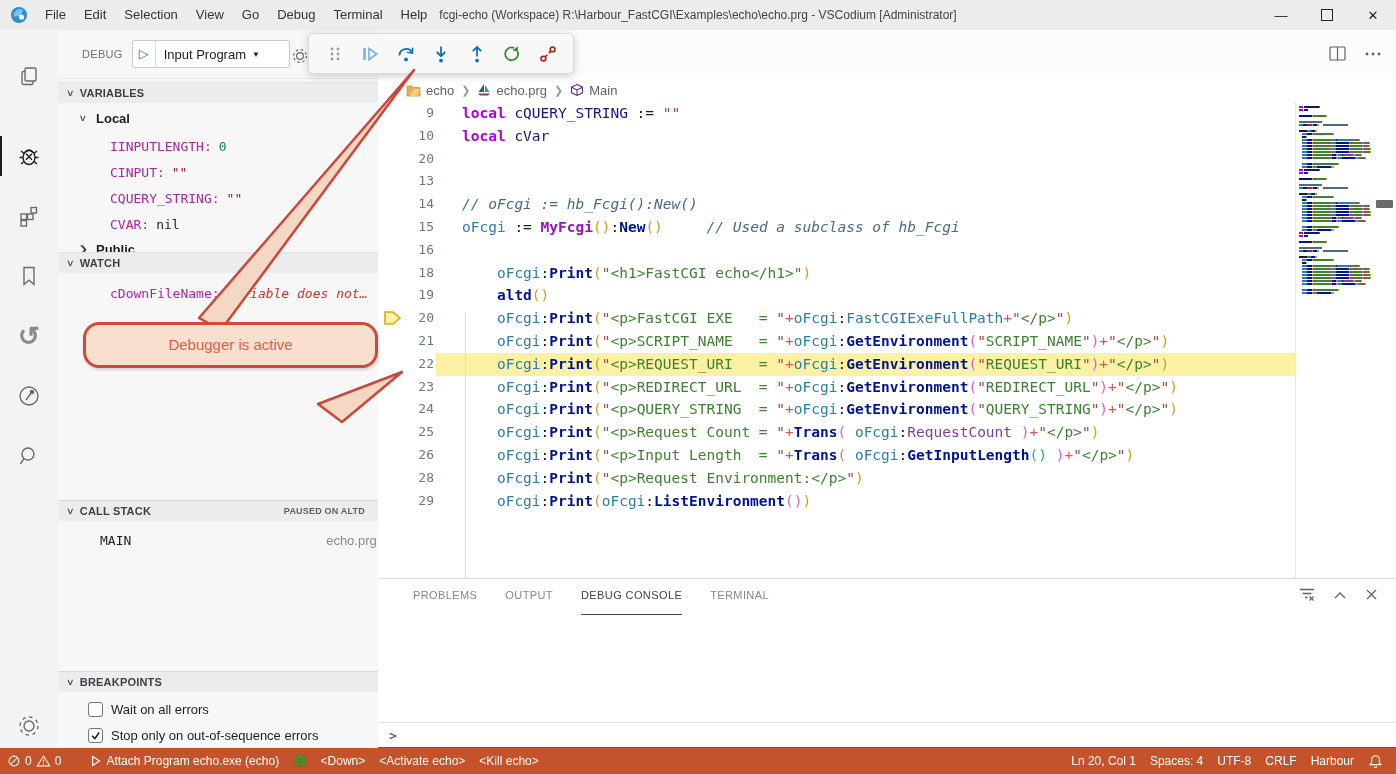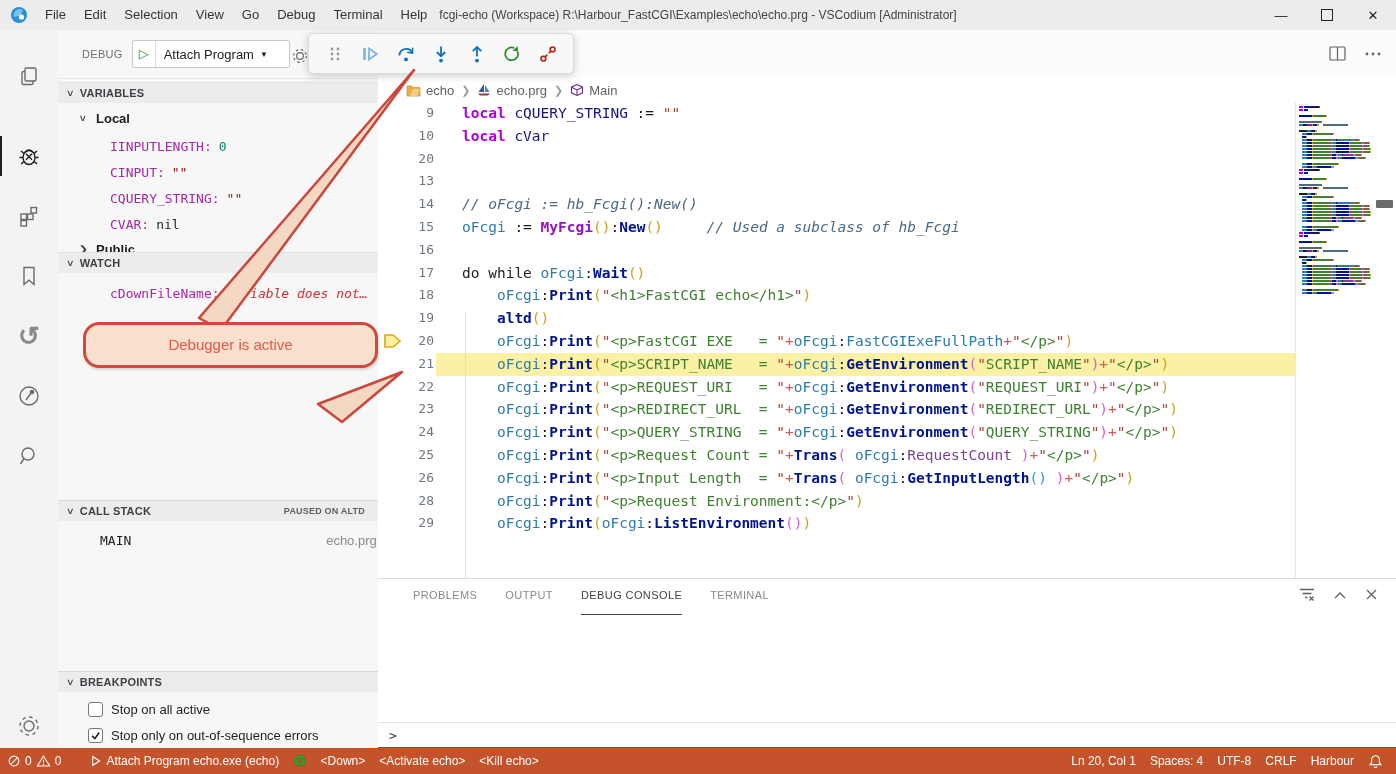--- a/index.html
+++ b/index.html
@@ -195,21 +195,21 @@
           <circle cx="13" cy="13" r="9" stroke-dasharray="3.4 3.66"></circle>
         </svg>
     </div>
   </div>
 
   <div id="sidebar">
     <div id="debug-header">
       <span id="debug-label">DEBUG</span>
       <div id="debug-config">
         <span class="playwrap">▷</span>
-        <span class="cfg-label">Attach Program</span>
+        <span class="cfg-label">Input Program</span>
         <span class="dd">▼</span>
       </div>
     </div>
 
     <div class="sect-header" style="top:52px">
       <span class="chev">∨</span>
       <span>VARIABLES</span>
     </div>
     <div class="tree-row" style="top:76px">
       <span class="tree-chev">∨</span>
@@ -262,21 +262,21 @@
         </div>
       </div>
 
     <div class="sect-header" style="top:641px;border-top:1px solid #D8D8D8">
       <span class="chev">∨</span>
       <span>BREAKPOINTS</span>
     </div>
     <div id="bp-rows">
         <div class="tree-row bp-row" style="top: 667px;">
           <span class="bp-box"></span>
-          <span>Stop on all active</span>
+          <span>Wait on all errors</span>
         </div>
         <div class="tree-row bp-row" style="top: 693px;">
           <span class="bp-box">
             <svg width="11" height="11" viewBox="0 0 13 13" style="stroke:#1e1e1e;fill:none;stroke-width:1.9">
               <path d="M2.5,7 L5.8,10.2 L10.8,3"></path>
             </svg>
           </span>
           <span>Stop only on out-of-sequence errors</span>
         </div>
       </div>
@@ -327,21 +327,20 @@
       <div id="cur-line" style="top: 250.8px; background: rgb(250, 241, 164);"></div>
       <div id="indent-guide"></div>
       <div id="lines">
           <div class="line"><span class="glyph"></span><span class="ln">9</span><span class="lc"><span class="tk-kw">local</span><span class="tk-txt"> </span><span class="tk-idn">cQUERY_STRING</span><span class="tk-txt"> := </span><span class="tk-q">""</span></span></div>
           <div class="line"><span class="glyph"></span><span class="ln">10</span><span class="lc"><span class="tk-kw">local</span><span class="tk-txt"> </span><span class="tk-idn">cVar</span></span></div>
           <div class="line"><span class="glyph"></span><span class="ln">20</span><span class="lc"></span></div>
           <div class="line"><span class="glyph"></span><span class="ln">13</span><span class="lc"></span></div>
           <div class="line"><span class="glyph"></span><span class="ln">14</span><span class="lc"><span class="tk-cm">// oFcgi := hb_Fcgi():New()</span></span></div>
           <div class="line"><span class="glyph"></span><span class="ln">15</span><span class="lc"><span class="tk-id">oFcgi</span><span class="tk-txt"> := </span><span class="tk-fnu">MyFcgi</span><span class="tk-p1">()</span><span class="tk-txt">:</span><span class="tk-fn">New</span><span class="tk-p1">()</span><span class="tk-txt">     </span><span class="tk-cm">// Used a subclass of hb_Fcgi</span></span></div>
           <div class="line"><span class="glyph"></span><span class="ln">16</span><span class="lc"></span></div>
-          <div class="line"><span class="glyph"></span><span class="ln">17</span><span class="lc"><span class="tk-txt">do while </span><span class="tk-id">oFcgi</span><span class="tk-txt">:</span><span class="tk-fn">Wait</span><span class="tk-p1">()</span></span></div>
           <div class="line"><span class="glyph"></span><span class="ln">18</span><span class="lc"><span class="tk-txt">    </span><span class="tk-id">oFcgi</span><span class="tk-txt">:</span><span class="tk-fn">Print</span><span class="tk-p1">(</span><span class="tk-q">"</span><span class="tk-str">&lt;h1&gt;FastCGI echo&lt;/h1&gt;</span><span class="tk-q">"</span><span class="tk-p1">)</span></span></div>
           <div class="line"><span class="glyph"></span><span class="ln">19</span><span class="lc"><span class="tk-txt">    </span><span class="tk-fn">altd</span><span class="tk-p1">()</span></span></div>
           <div class="line"><span class="glyph"><svg width="18" height="16" viewBox="0 0 18 16">
                 <path d="M1,2 H9 L16,8 L9,14 H1 Z" fill="#FFF1A0" stroke="#DFA612" stroke-width="1.6"></path>
               </svg></span><span class="ln">20</span><span class="lc"><span class="tk-txt">    </span><span class="tk-id">oFcgi</span><span class="tk-txt">:</span><span class="tk-fn">Print</span><span class="tk-p1">(</span><span class="tk-q">"</span><span class="tk-str">&lt;p&gt;FastCGI EXE   = </span><span class="tk-q">"</span><span class="tk-op">+</span><span class="tk-id">oFcgi</span><span class="tk-txt">:</span><span class="tk-id">FastCGIExeFullPath</span><span class="tk-op">+</span><span class="tk-q">"</span><span class="tk-str">&lt;/p&gt;</span><span class="tk-q">"</span><span class="tk-p1">)</span></span></div>
           <div class="line"><span class="glyph"></span><span class="ln">21</span><span class="lc"><span class="tk-txt">    </span><span class="tk-id">oFcgi</span><span class="tk-txt">:</span><span class="tk-fn">Print</span><span class="tk-p1">(</span><span class="tk-q">"</span><span class="tk-str">&lt;p&gt;SCRIPT_NAME   = </span><span class="tk-q">"</span><span class="tk-op">+</span><span class="tk-id">oFcgi</span><span class="tk-txt">:</span><span class="tk-fn">GetEnvironment</span><span class="tk-p2">(</span><span class="tk-q">"</span><span class="tk-str">SCRIPT_NAME</span><span class="tk-q">"</span><span class="tk-p2">)</span><span class="tk-op">+</span><span class="tk-q">"</span><span class="tk-str">&lt;/p&gt;</span><span class="tk-q">"</span><span class="tk-p1">)</span></span></div>
           <div class="line"><span class="glyph"></span><span class="ln">22</span><span class="lc"><span class="tk-txt">    </span><span class="tk-id">oFcgi</span><span class="tk-txt">:</span><span class="tk-fn">Print</span><span class="tk-p1">(</span><span class="tk-q">"</span><span class="tk-str">&lt;p&gt;REQUEST_URI   = </span><span class="tk-q">"</span><span class="tk-op">+</span><span class="tk-id">oFcgi</span><span class="tk-txt">:</span><span class="tk-fn">GetEnvironment</span><span class="tk-p2">(</span><span class="tk-q">"</span><span class="tk-str">REQUEST_URI</span><span class="tk-q">"</span><span class="tk-p2">)</span><span class="tk-op">+</span><span class="tk-q">"</span><span class="tk-str">&lt;/p&gt;</span><span class="tk-q">"</span><span class="tk-p1">)</span></span></div>
           <div class="line"><span class="glyph"></span><span class="ln">23</span><span class="lc"><span class="tk-txt">    </span><span class="tk-id">oFcgi</span><span class="tk-txt">:</span><span class="tk-fn">Print</span><span class="tk-p1">(</span><span class="tk-q">"</span><span class="tk-str">&lt;p&gt;REDIRECT_URL  = </span><span class="tk-q">"</span><span class="tk-op">+</span><span class="tk-id">oFcgi</span><span class="tk-txt">:</span><span class="tk-fn">GetEnvironment</span><span class="tk-p2">(</span><span class="tk-q">"</span><span class="tk-str">REDIRECT_URL</span><span class="tk-q">"</span><span class="tk-p2">)</span><span class="tk-op">+</span><span class="tk-q">"</span><span class="tk-str">&lt;/p&gt;</span><span class="tk-q">"</span><span class="tk-p1">)</span></span></div>
           <div class="line"><span class="glyph"></span><span class="ln">24</span><span class="lc"><span class="tk-txt">    </span><span class="tk-id">oFcgi</span><span class="tk-txt">:</span><span class="tk-fn">Print</span><span class="tk-p1">(</span><span class="tk-q">"</span><span class="tk-str">&lt;p&gt;QUERY_STRING  = </span><span class="tk-q">"</span><span class="tk-op">+</span><span class="tk-id">oFcgi</span><span class="tk-txt">:</span><span class="tk-fn">GetEnvironment</span><span class="tk-p2">(</span><span class="tk-q">"</span><span class="tk-str">QUERY_STRING</span><span class="tk-q">"</span><span class="tk-p2">)</span><span class="tk-op">+</span><span class="tk-q">"</span><span class="tk-str">&lt;/p&gt;</span><span class="tk-q">"</span><span class="tk-p1">)</span></span></div>
           <div class="line"><span class="glyph"></span><span class="ln">25</span><span class="lc"><span class="tk-txt">    </span><span class="tk-id">oFcgi</span><span class="tk-txt">:</span><span class="tk-fn">Print</span><span class="tk-p1">(</span><span class="tk-q">"</span><span class="tk-str">&lt;p&gt;Request Count = </span><span class="tk-q">"</span><span class="tk-op">+</span><span class="tk-fn">Trans</span><span class="tk-p2">( </span><span class="tk-id">oFcgi</span><span class="tk-txt">:</span><span class="tk-idp">RequestCount</span><span class="tk-p2"> )</span><span class="tk-op">+</span><span class="tk-q">"</span><span class="tk-str">&lt;/p&gt;</span><span class="tk-q">"</span><span class="tk-p1">)</span></span></div>

